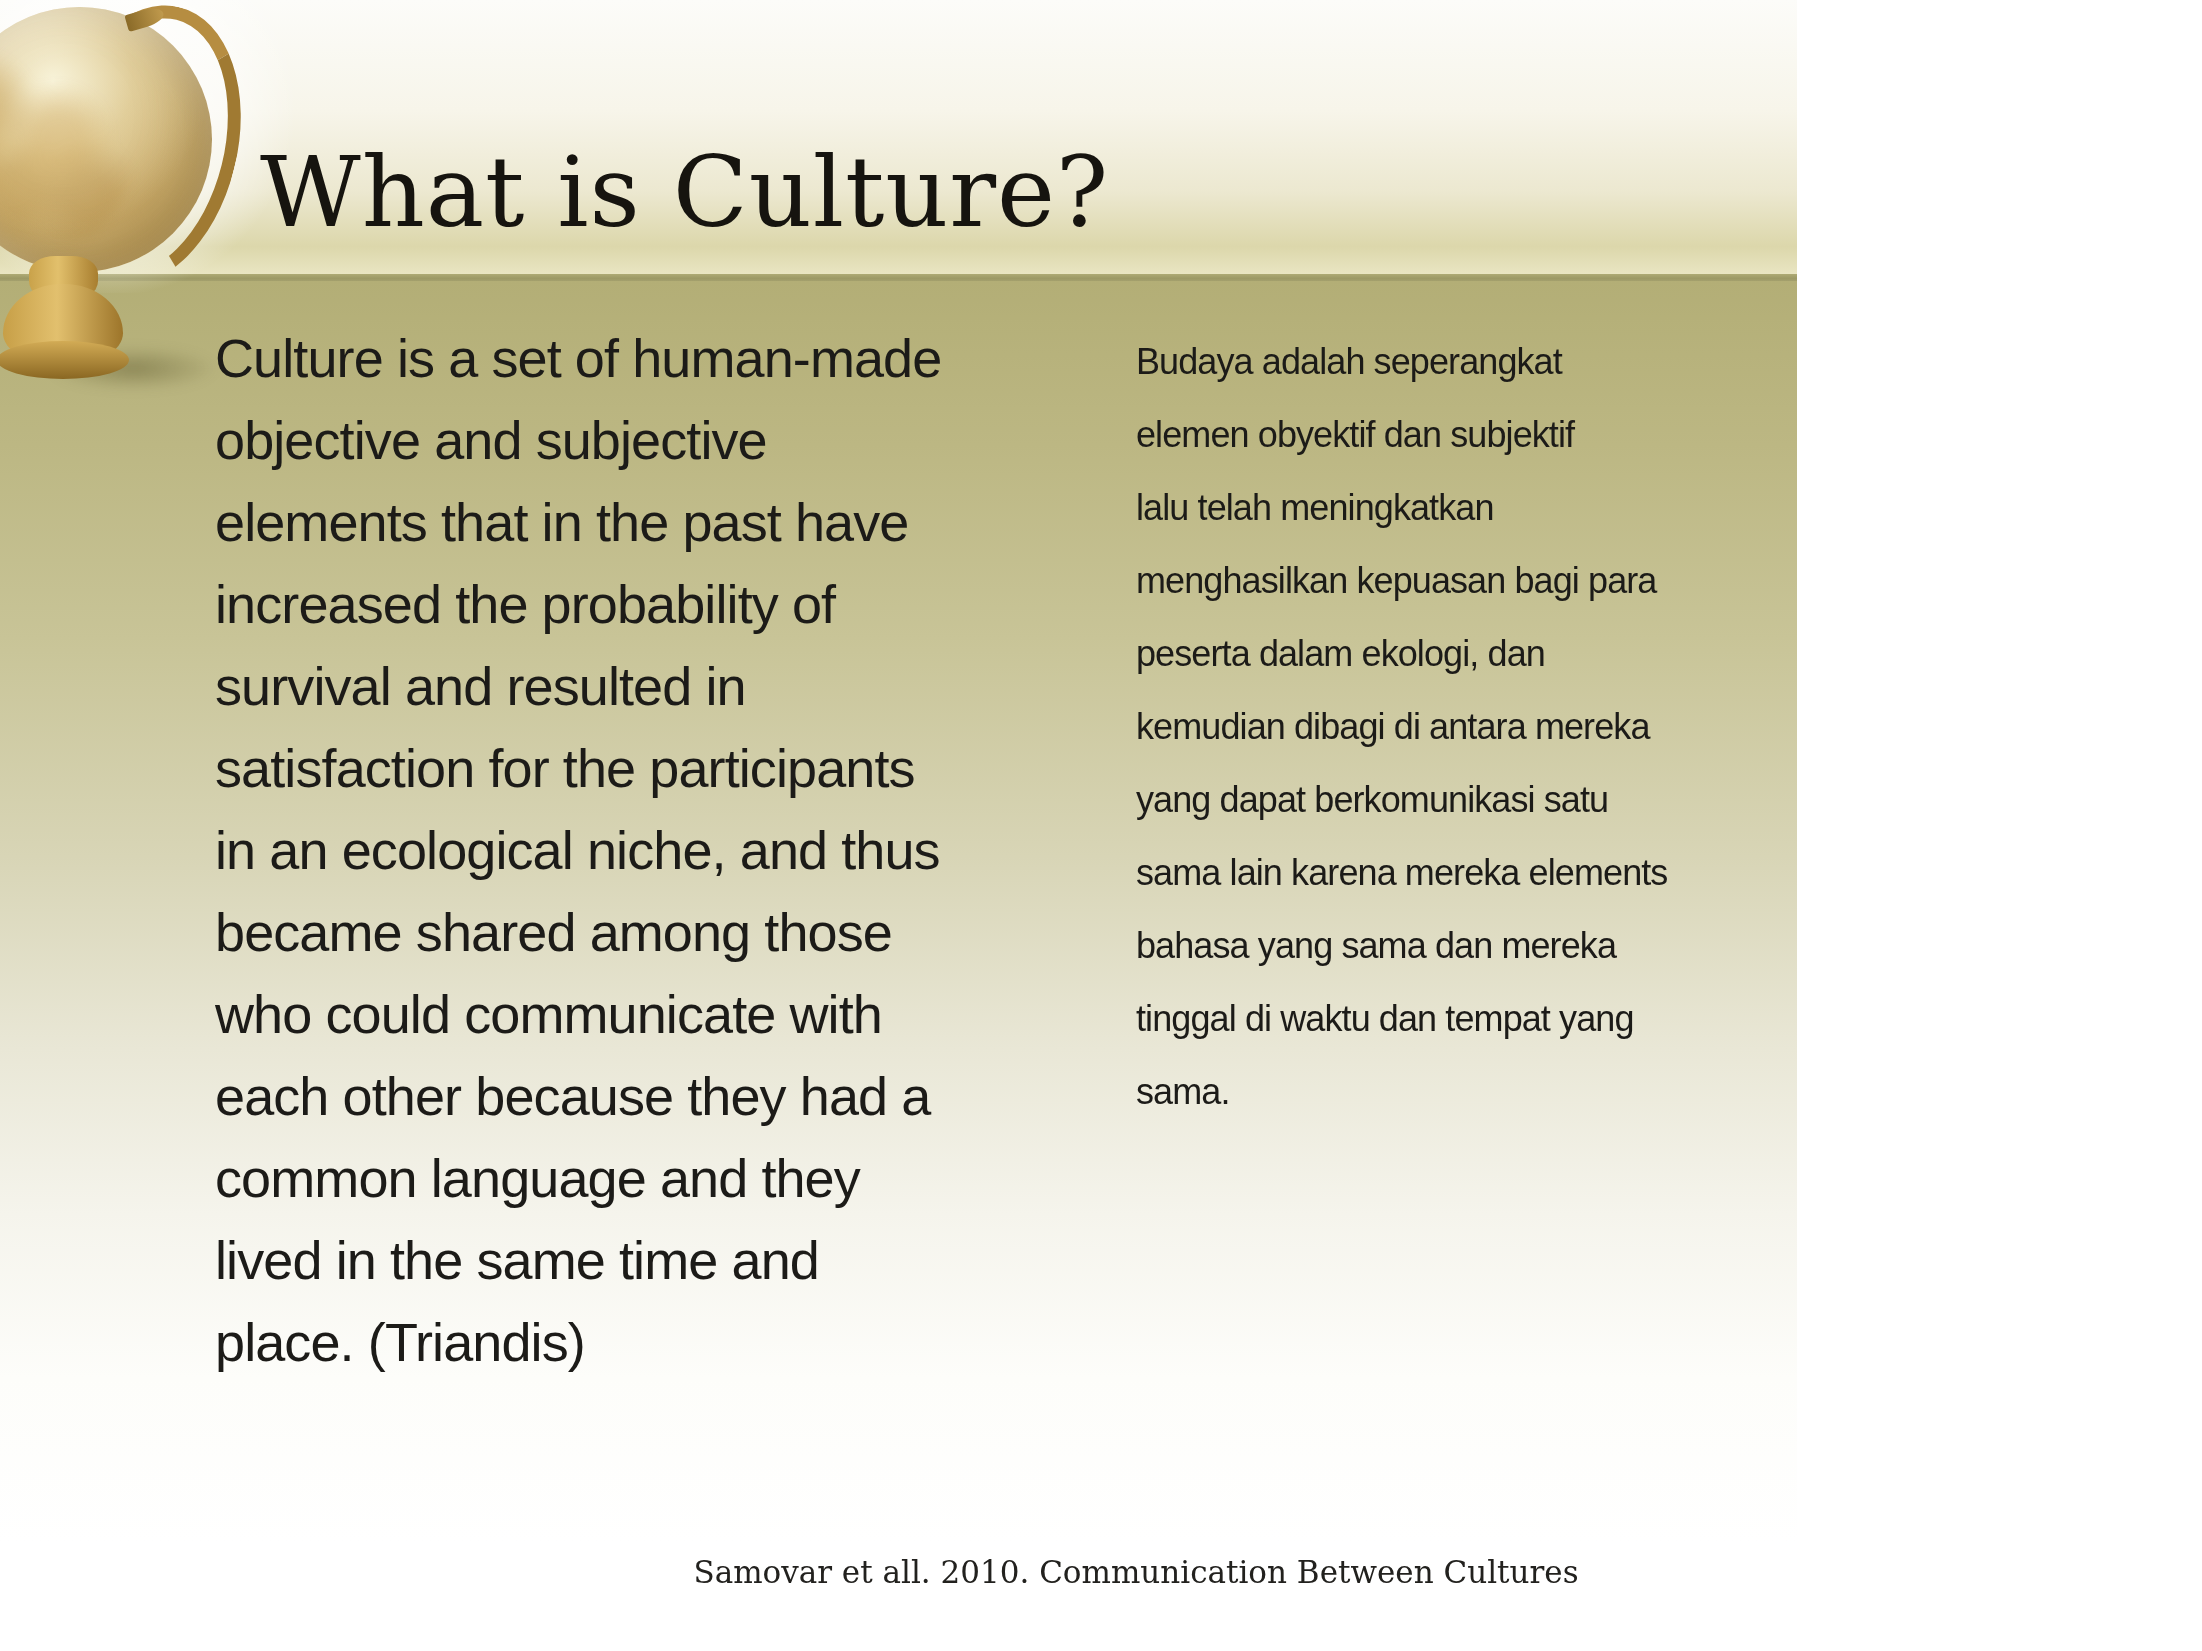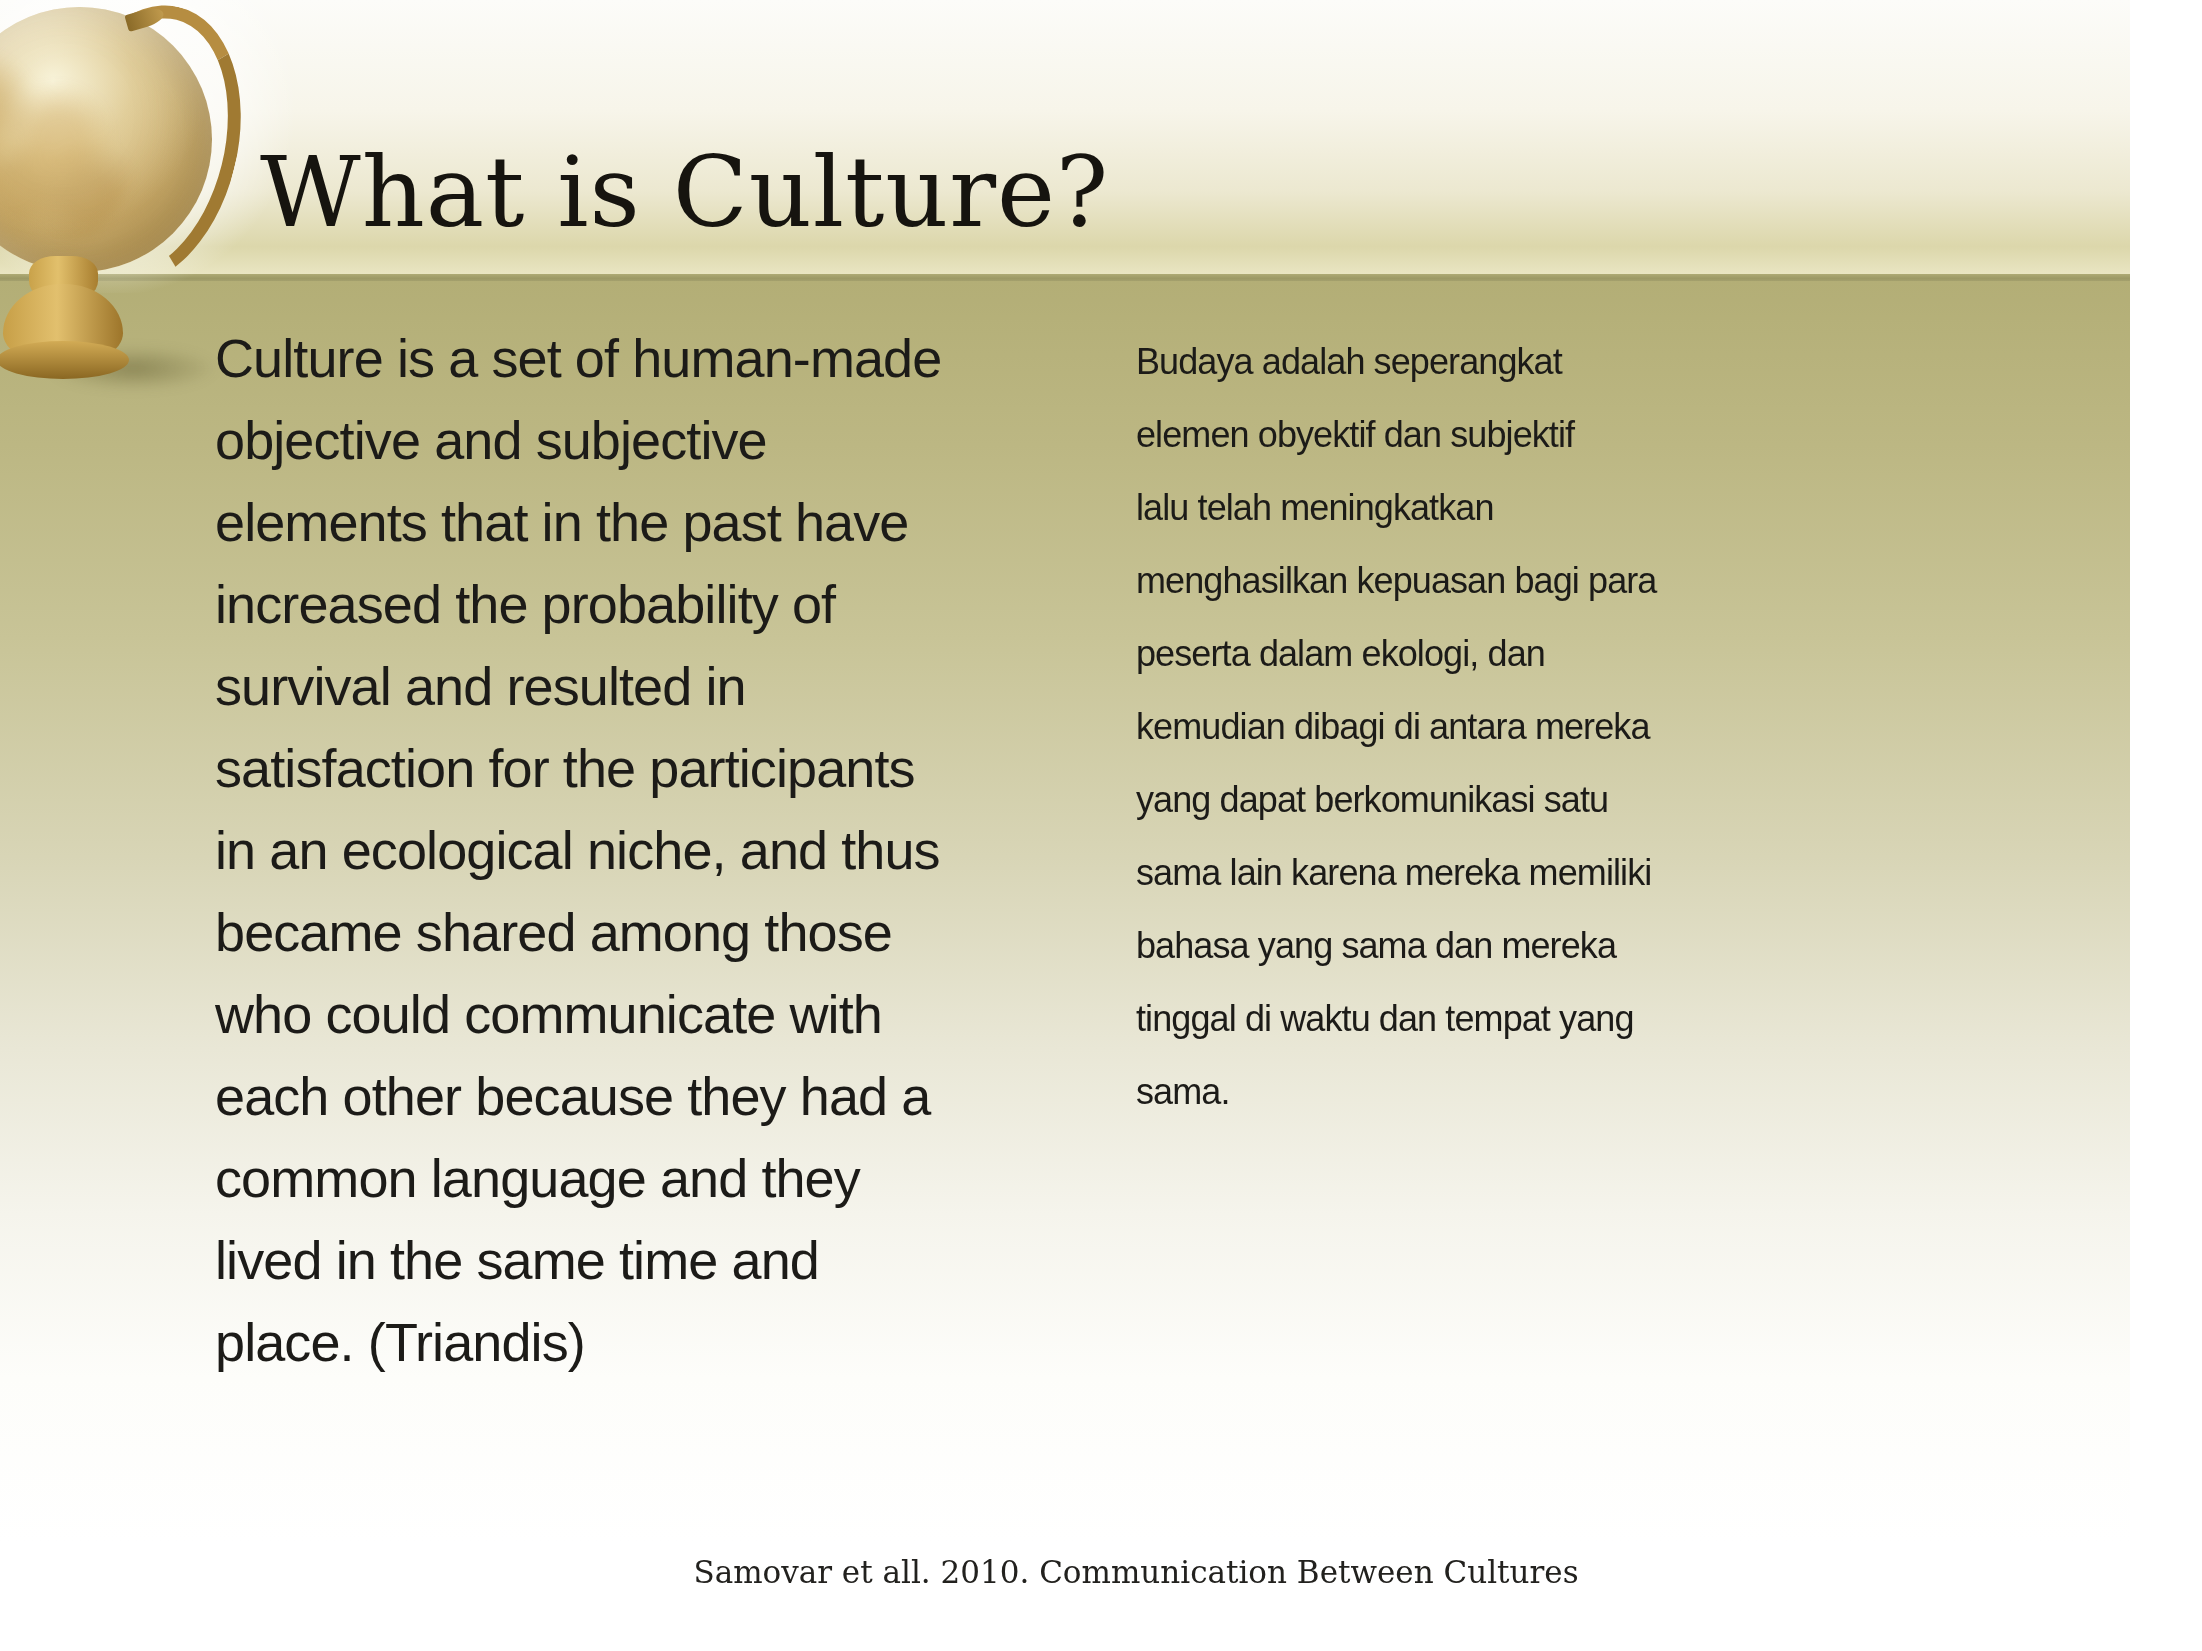--- a/index.html
+++ b/index.html
@@ -6,21 +6,21 @@
     margin: 0;
     padding: 0;
     width: 2203px;
     height: 1652px;
     overflow: hidden;
     font-family: "Liberation Sans", sans-serif;
   }
 
   .slide {
     position: relative;
-    width: 2130px;
+    width: 1797px;
     height: 1652px;
     overflow: hidden;
     background: #c4b5fd;
   }
 
   
   .band-header {
     position: absolute;
     left: 0; top: 0;
     width: 100%;
@@ -211,21 +211,21 @@
     </div>
 
   <div class="quote-col indonesian">
       <div>Budaya adalah seperangkat</div>
       <div>elemen obyektif dan subjektif</div>
       <div>lalu telah meningkatkan</div>
       <div>menghasilkan kepuasan bagi para</div>
       <div>peserta dalam ekologi, dan</div>
       <div>kemudian dibagi di antara mereka</div>
       <div>yang dapat berkomunikasi satu</div>
-      <div>sama lain karena mereka memiliki</div>
+      <div>sama lain karena mereka elements</div>
       <div>bahasa yang sama dan mereka</div>
       <div>tinggal di waktu dan tempat yang</div>
       <div>sama.</div>
     </div>
 
   <div class="citation">Samovar et all. 2010. Communication Between Cultures</div>
 
 </div>
 
 

